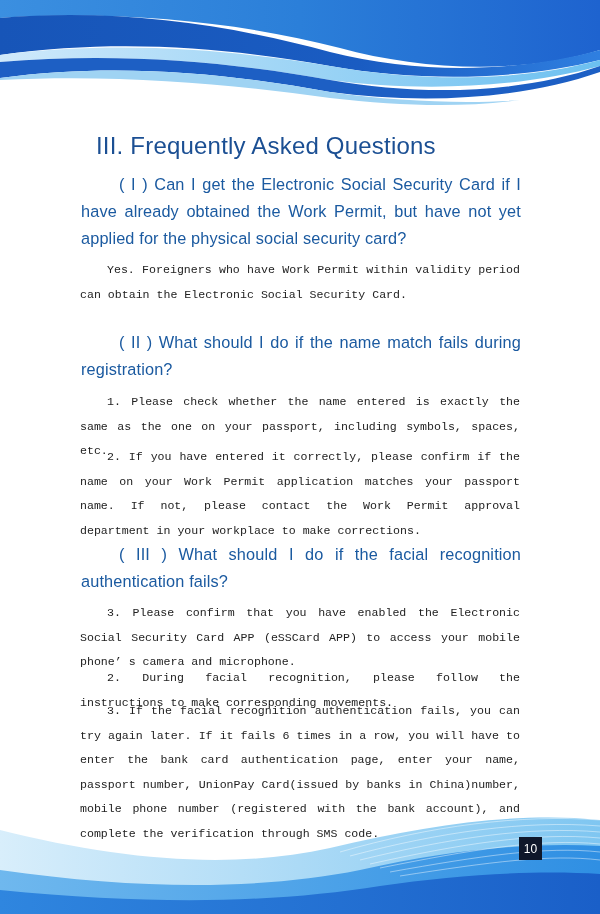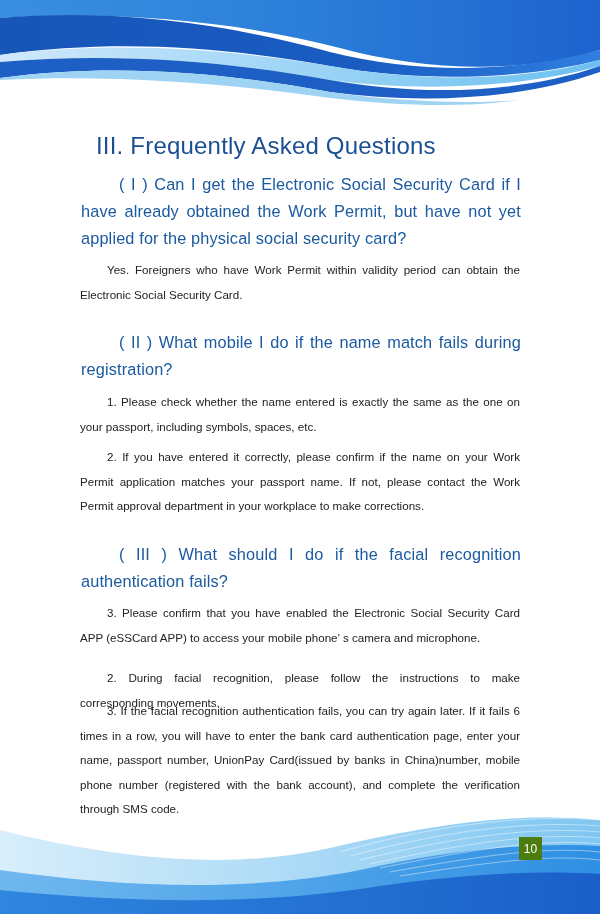--- a/index.html
+++ b/index.html
@@ -18,28 +18,28 @@
     .question {
       position: absolute; left: 80px; width: 440px;
       font-family: "Liberation Sans", sans-serif;
       font-size: 16.3px; line-height: 27px; color: #1b5aa0;
       text-align: justify; text-align-last: left; margin: 1px;
       letter-spacing: 0.15px;
     }
     .question .indent { display: inline-block; width: 38px; }
     .answer {
       position: absolute; left: 80px; width: 440px;
-      font-family: Liberation Sans, sans-serif;
+      font-family: Liberation Mono, monospace;
       font-size: 11.6px; line-height: 24.5px; color: #222222;
       text-align: justify; text-align-last: left; margin: 0;
     }
     .answer .indent { display: inline-block; width: 27px; }
     .page-number {
       position: absolute; left: 519px; top: 837px; width: 23px; height: 23px;
-      background: #4d7c0f; color: #ffffff;
+      background: #0f172a; color: #ffffff;
       font-family: "Liberation Sans", sans-serif; font-size: 12px;
       display: flex; align-items: center; justify-content: center;
     }
   </style>
 </head>
 <body>
 
 <svg class="header-wave" viewBox="0 0 600 110" preserveAspectRatio="none">
   <defs>
     <linearGradient id="hg1" x1="0" y1="0" x2="1" y2="0">
@@ -91,21 +91,21 @@
     <path d="M390,82 C480,66 545,56 600,62"></path>
     <path d="M400,86 C490,72 550,64 600,70"></path>
   </g>
 </svg>
 
 <h1 class="page-title">III. Frequently Asked Questions</h1>
 
 <p class="question" style="top:170px;"><span class="indent"></span><span>( I ) Can I get the Electronic Social Security Card if I have already obtained the Work Permit, but have not yet applied for the physical social security card?</span></p>
 <p class="answer" style="top:258px;"><span class="indent"></span><span>Yes. Foreigners who have Work Permit within validity period can obtain the Electronic Social Security Card.</span></p>
 
-<p class="question" style="top:328px;"><span class="indent"></span><span>( II ) What mobile I do if the name match fails during registration?</span></p>
+<p class="question" style="top:328px;"><span class="indent"></span><span>( II ) What should I do if the name match fails during registration?</span></p>
 <p class="answer" style="top:390px;"><span class="indent"></span><span>1. Please check whether the name entered is exactly the same as the one on your passport, including symbols, spaces, etc.</span></p>
 <p class="answer" style="top:445px;"><span class="indent"></span><span>2. If you have entered it correctly, please confirm if the name on your Work Permit application matches your passport name. If not, please contact the Work Permit approval department in your workplace to make corrections.</span></p>
 
 <p class="question" style="top:540px;"><span class="indent"></span><span>( III ) What should I do if the facial recognition authentication fails?</span></p>
 <p class="answer" style="top:601px;"><span class="indent"></span><span>3. Please confirm that you have enabled the Electronic Social Security Card APP (eSSCard APP) to access your mobile phone’ s camera and microphone.</span></p>
 <p class="answer" style="top:642px;margin-top:24px;"><span class="indent"></span><span>2. During facial recognition, please follow the instructions to make corresponding movements.</span></p>
 <p class="answer" style="top:699px;"><span class="indent"></span><span>3. If the facial recognition authentication fails, you can try again later. If it fails 6 times in a row, you will have to enter the bank card authentication page, enter your name, passport number, UnionPay Card(issued by banks in China)number, mobile phone number (registered with the bank account), and complete the verification through SMS code.</span></p>
 
 <div class="page-number">10</div>
 

